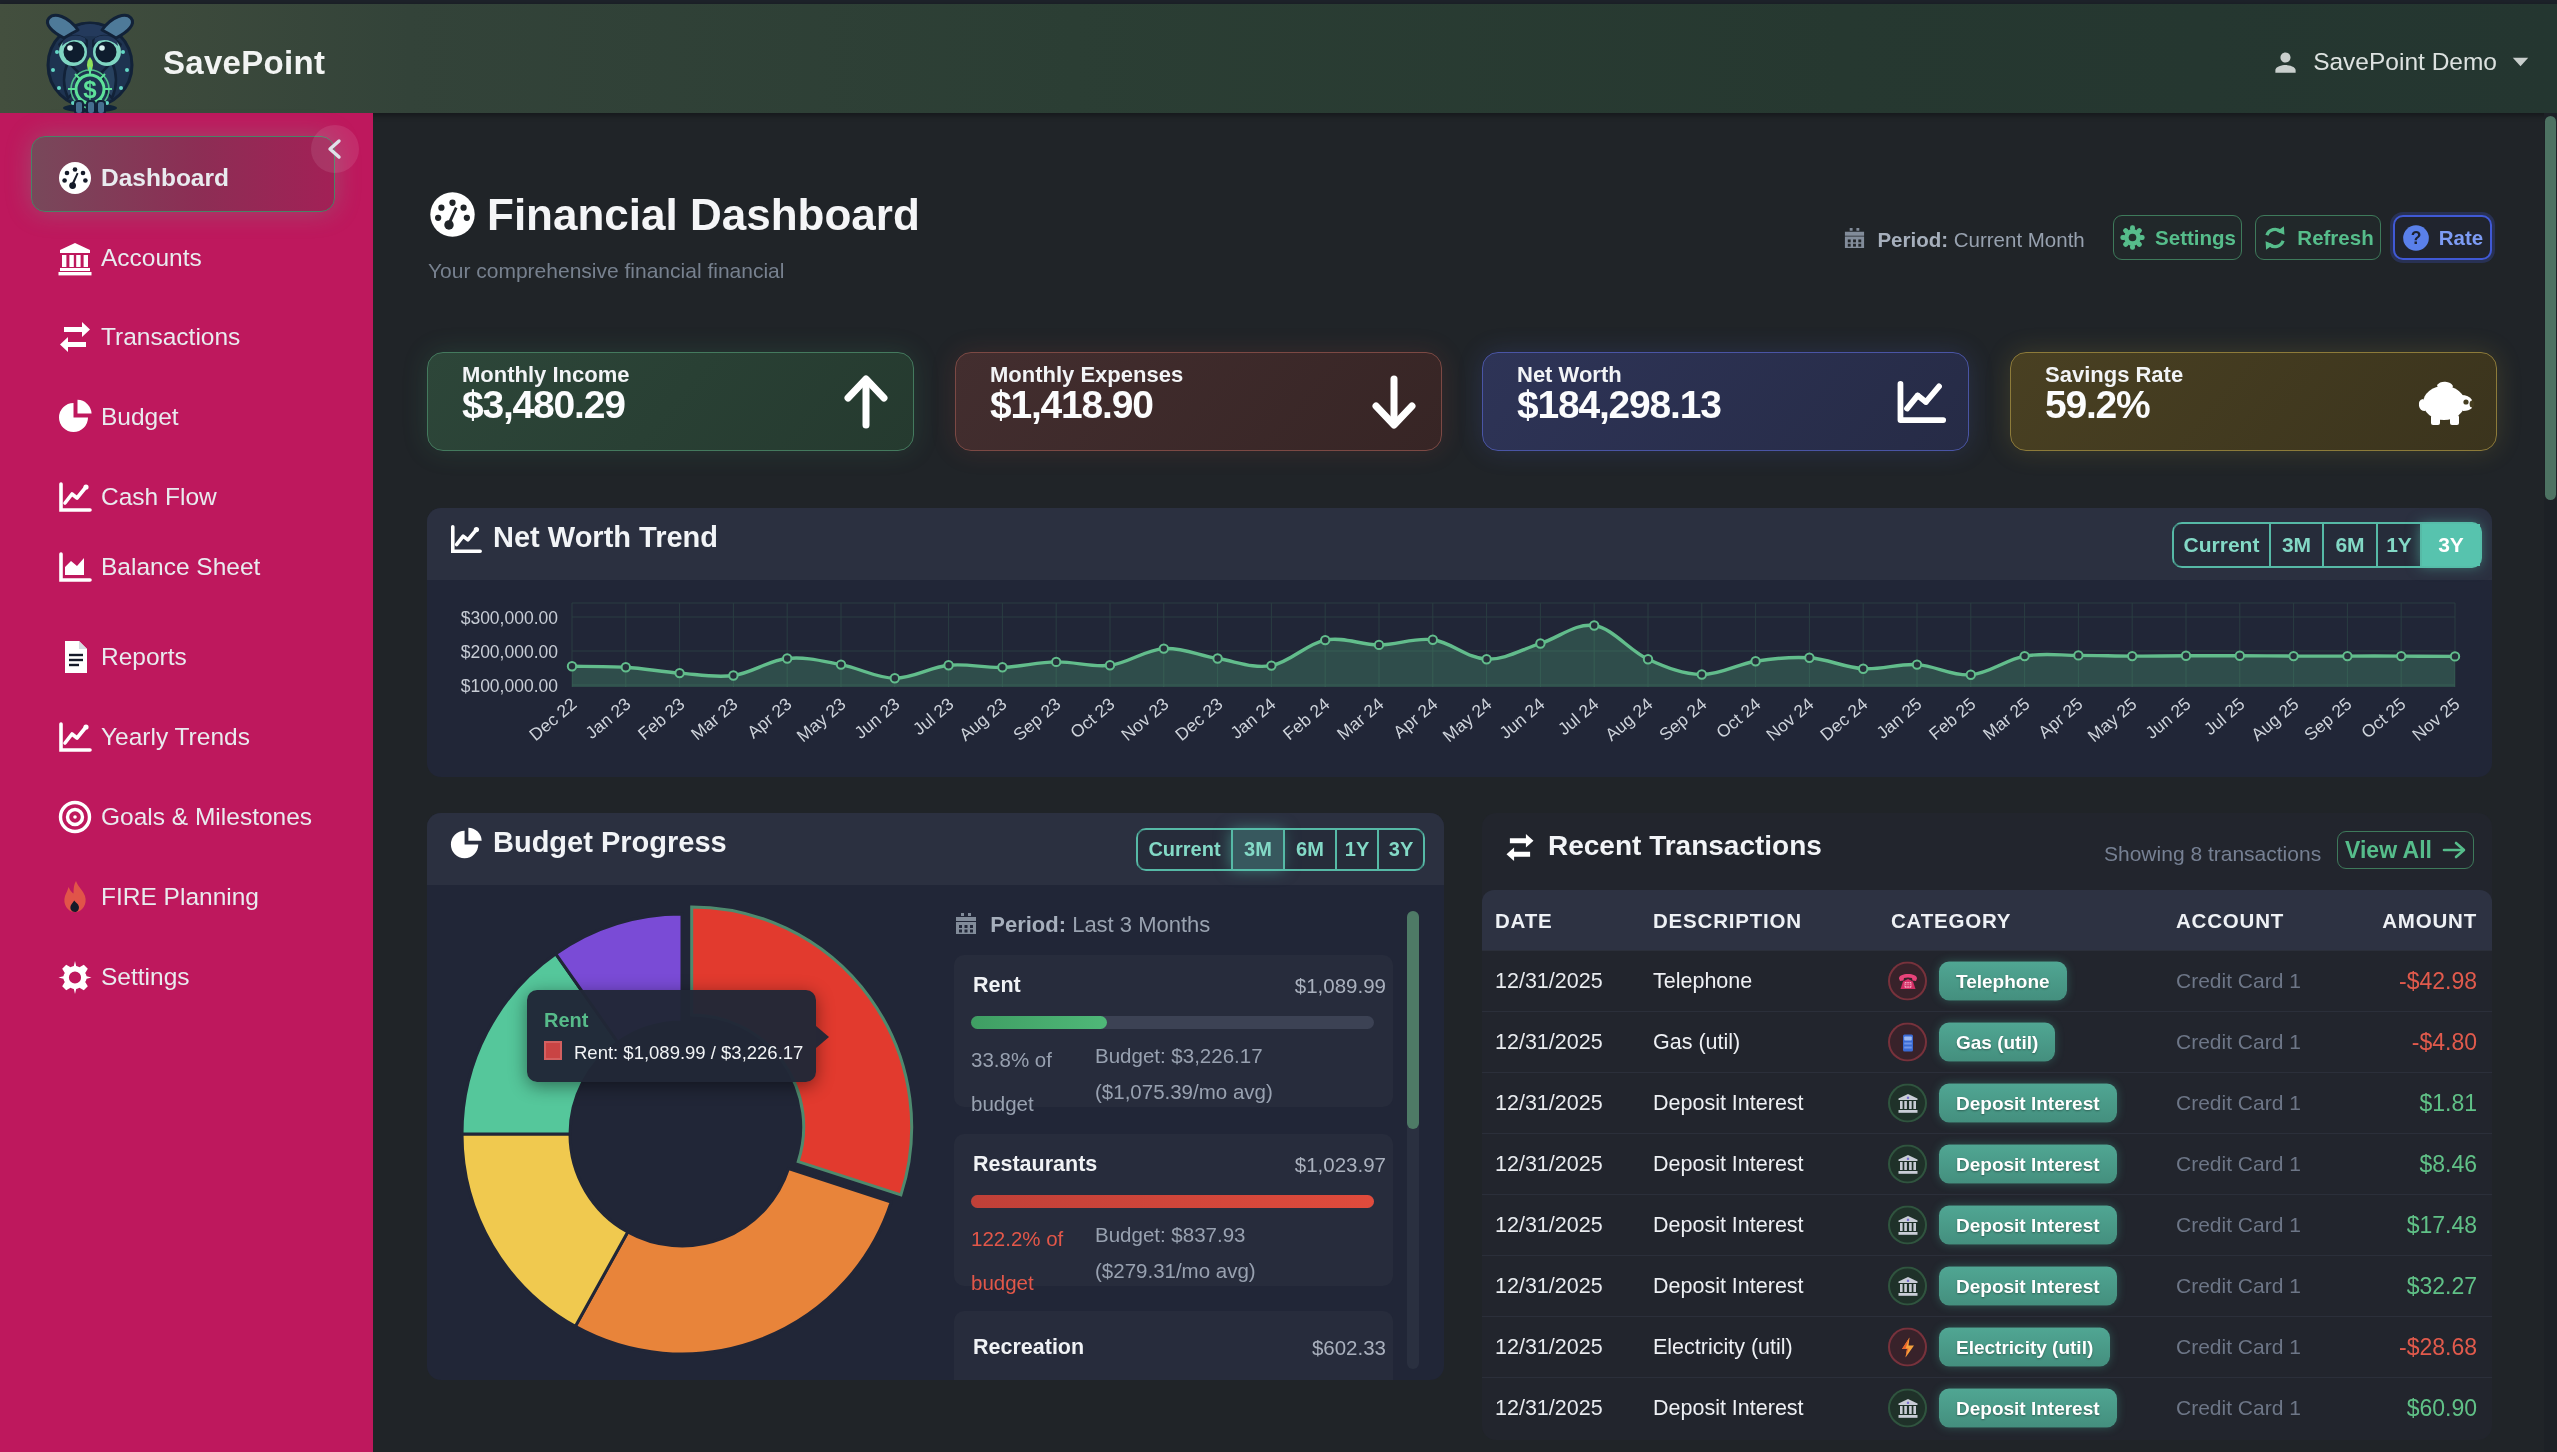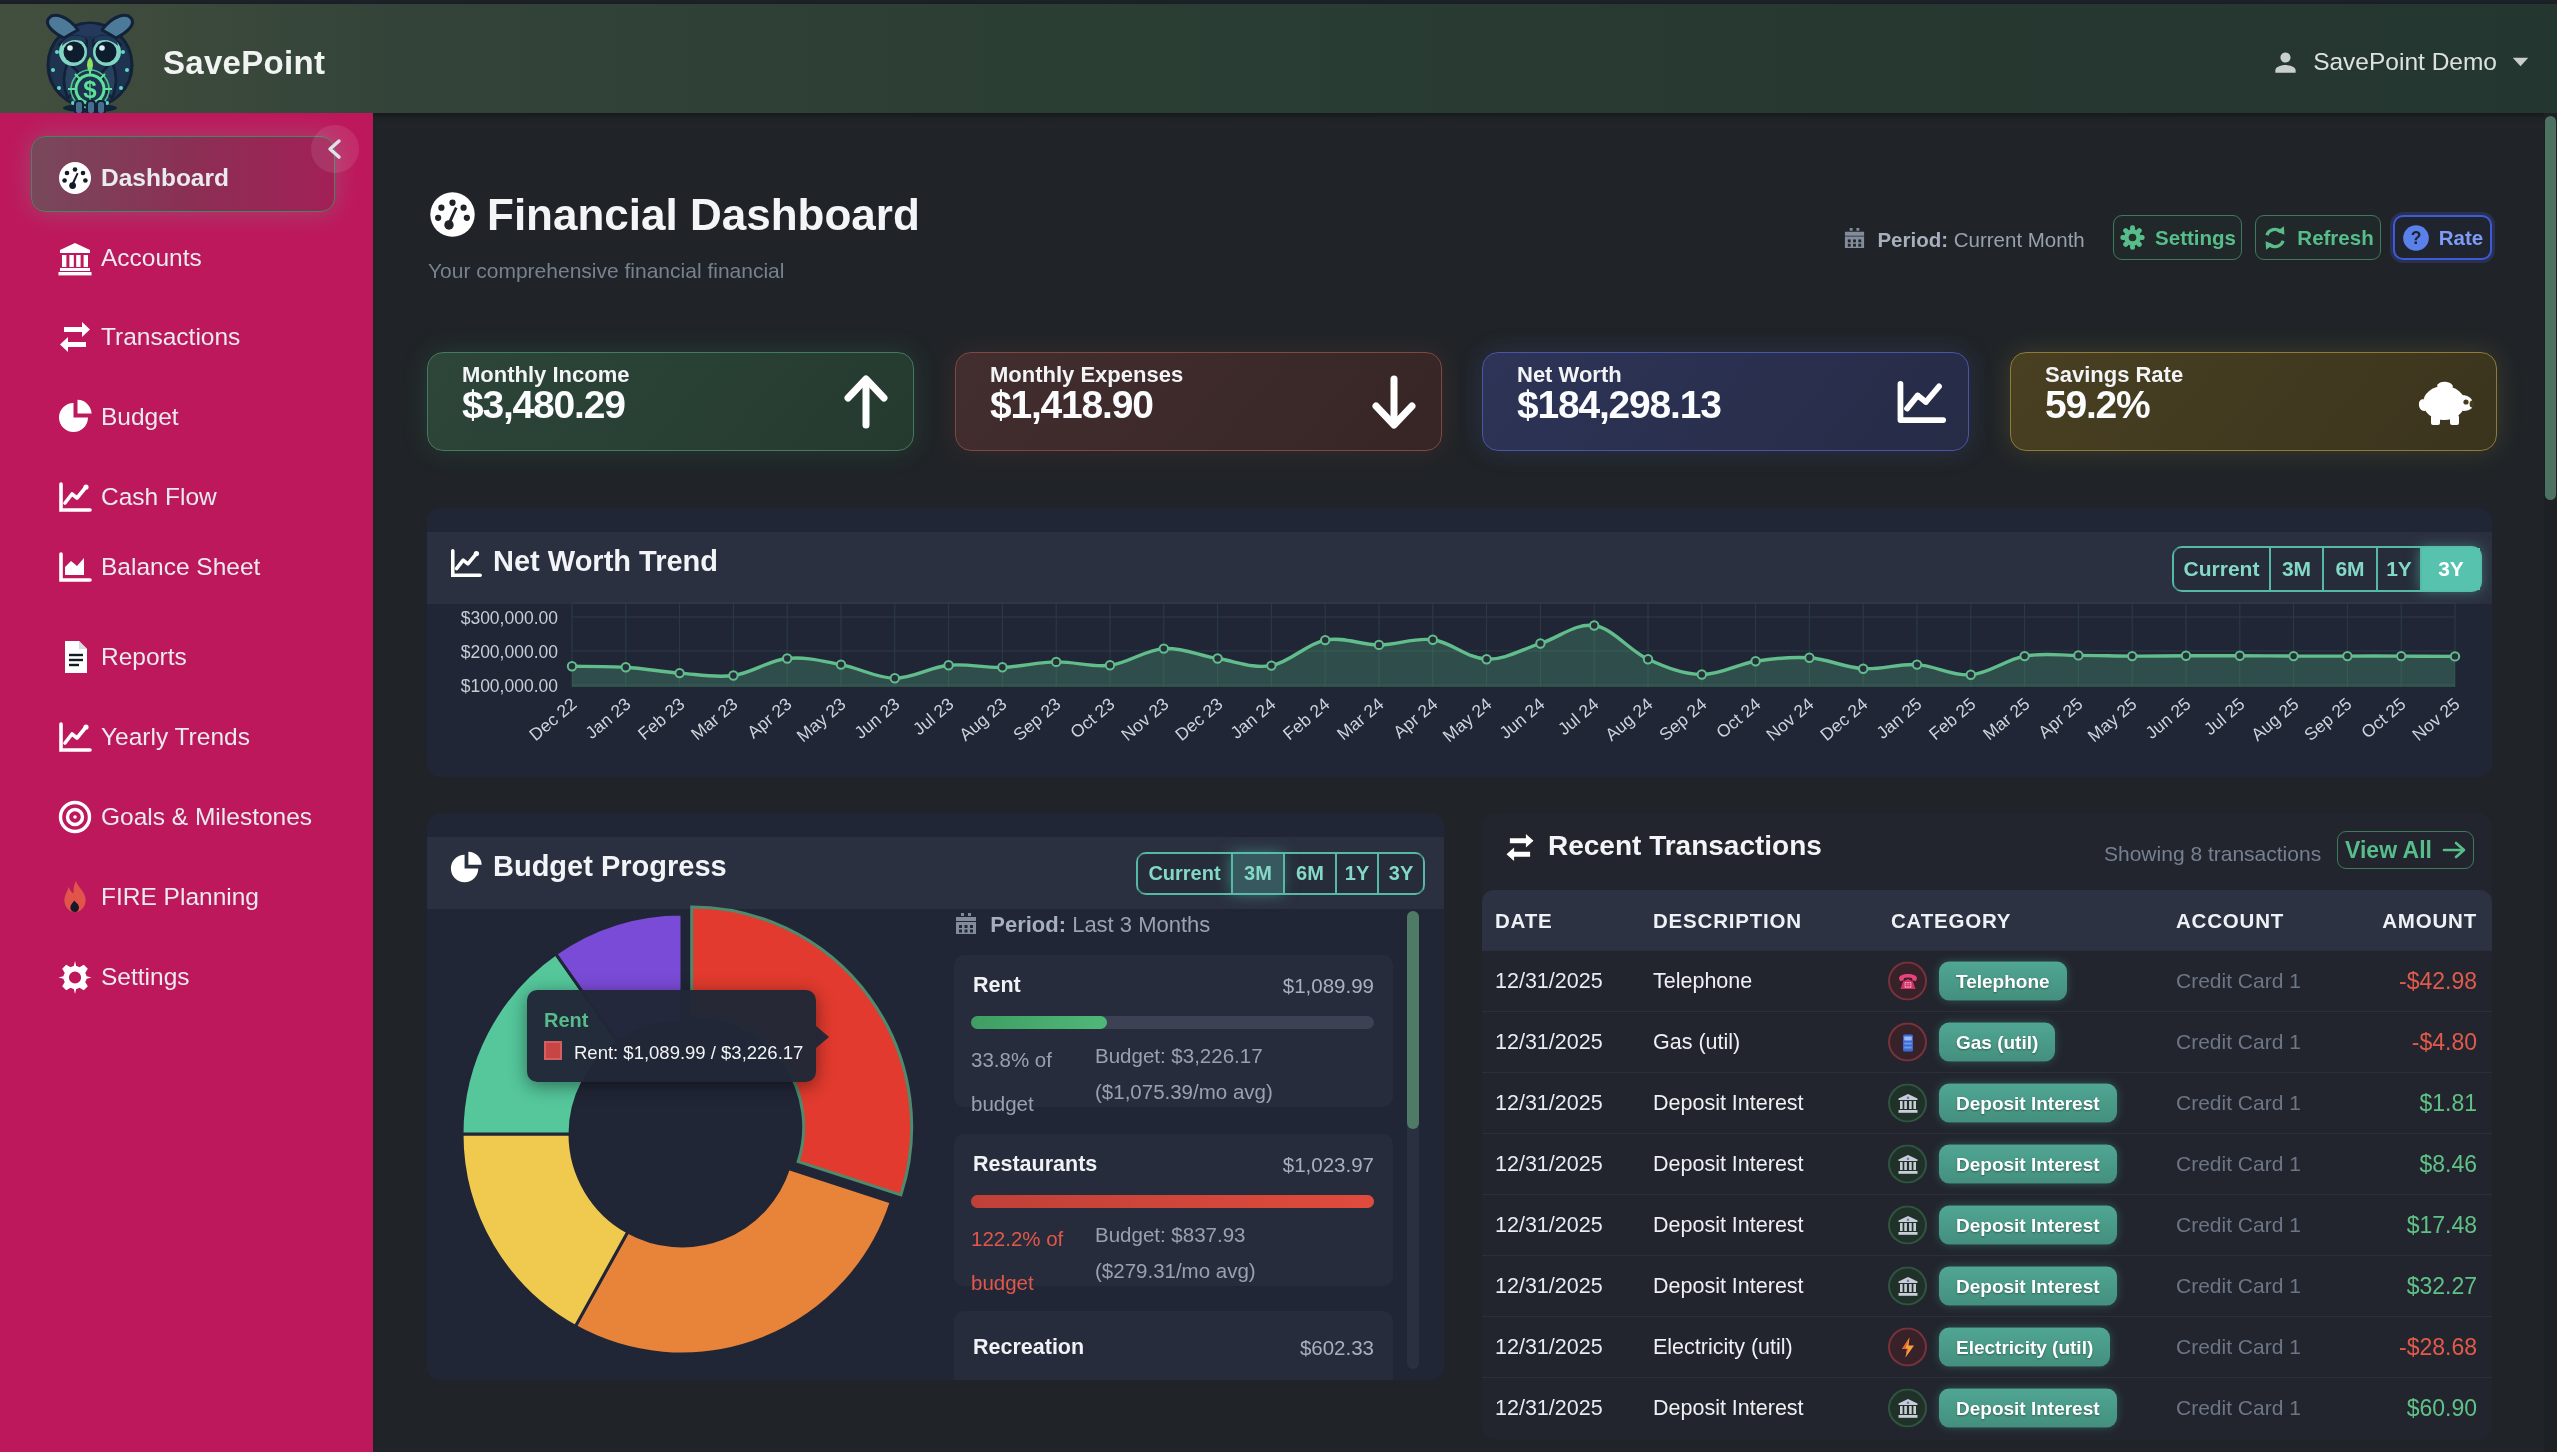--- a/index.html
+++ b/index.html
@@ -46,21 +46,21 @@
 .stat .lbl { position:absolute; left:34px; top:9px; font-size:22px; font-weight:700; color:#f2f4f6; line-height:1.2; }
 .stat .val { position:absolute; left:34px; top:32px; font-size:39px; font-weight:700; color:#fbfcfd; line-height:1; letter-spacing:-1.2px; }
 .stat .sic { position:absolute; right:21px; top:50%; transform:translateY(-50%); }
 #st1 { left:427px; background:linear-gradient(130deg,#2d4639,#253a2f); border:1px solid #447a5e; box-shadow:0 0 26px rgba(70,160,110,0.18); }
 #st2 { left:955px; background:linear-gradient(130deg,#432e2f,#372525); border:1px solid #7c4944; box-shadow:0 0 26px rgba(200,80,70,0.15); }
 #st3 { left:1482px; background:linear-gradient(130deg,#2e3457,#262b46); border:1px solid #4a55a5; box-shadow:0 0 26px rgba(90,110,220,0.18); }
 #st4 { left:2010px; background:linear-gradient(130deg,#494022,#3b341d); border:1px solid #8d7b3a; box-shadow:0 0 26px rgba(200,170,60,0.18); }
 
 
 .card { position:absolute; background:#212637; border-radius:14px; overflow:hidden; }
-.chead { position:absolute; left:0; top:0; width:100%; height:72px; background:#2b3040;margin-top:24px; }
+.chead { position:absolute; left:0; top:0; width:100%; height:72px; background:#2b3040; }
 .chead .ht { position:absolute; left:66px; top:13px; font-size:29px; font-weight:700; color:#f2f4f7; white-space:nowrap; }
 .chead .hic { position:absolute; left:22px; top:14px; width:34px; height:34px; }
 
 .trg { position:absolute; display:flex; border:2px solid #56b9a6; border-radius:10px; overflow:visible; }
 .trg .tb { font-weight:700; color:#83d9c6; display:flex; align-items:center; justify-content:center; border-left:2px solid #56b9a6; background:rgba(28,36,48,0.3); }
 .trg .tb:first-child { border-left:none; }
 
 #trend { left:427px; top:508px; width:2065px; height:269px; }
 #budget { left:427px; top:813px; width:1017px; height:567px; }
 #trans { left:1482px; top:813px; width:1010px; height:627px; background:#22252d; }
@@ -68,21 +68,21 @@
 
 #trg1 { right:10px; top:14px; height:46px; }
 #trg1 .tb { font-size:21px; }
 
 #trg2 { right:19px; top:15px; height:43px; }
 #trg2 .tb { font-size:20px; }
 
 
 .bitem { position:absolute; left:527px; width:439px; background:#272c3c; border-radius:10px; }
 .bitem .bt { position:absolute; left:19px; top:18px; font-size:21.5px; font-weight:700; color:#f0f2f5; }
-.bitem .bv { position:absolute; right:19px; top:19px; font-size:20.5px; color:#a9b0bd; }
+.bitem .bv { position:absolute; right:7px; top:19px; font-size:20.5px; color:#a9b0bd; }
 .bitem .track { position:absolute; left:17px; top:61px; width:403px; height:13px; border-radius:7px; background:#3c4254; }
 .bitem .fill { position:absolute; left:0; top:0; height:13px; border-radius:7px; }
 .bitem .l1 { position:absolute; left:17px; top:83px; font-size:20.5px; color:#98a1b0; line-height:44px; }
 .bitem .l2 { position:absolute; left:141px; top:83px; font-size:20.5px; color:#98a1b0; line-height:36px; }
 .red { color:#e25749 !important; }
 
 
 .thead { position:absolute; left:0px; top:77px; width:1010px; height:60px; background:#2d3242; border-radius:12px 12px 0 0; }
 .thead div { position:absolute; top:19px; font-size:20.5px; font-weight:700; color:#eef1f5; letter-spacing:0.8px; }
 .trow { position:absolute; left:0; width:1010px; height:61px; border-top:1px solid #2b2f3a; }

